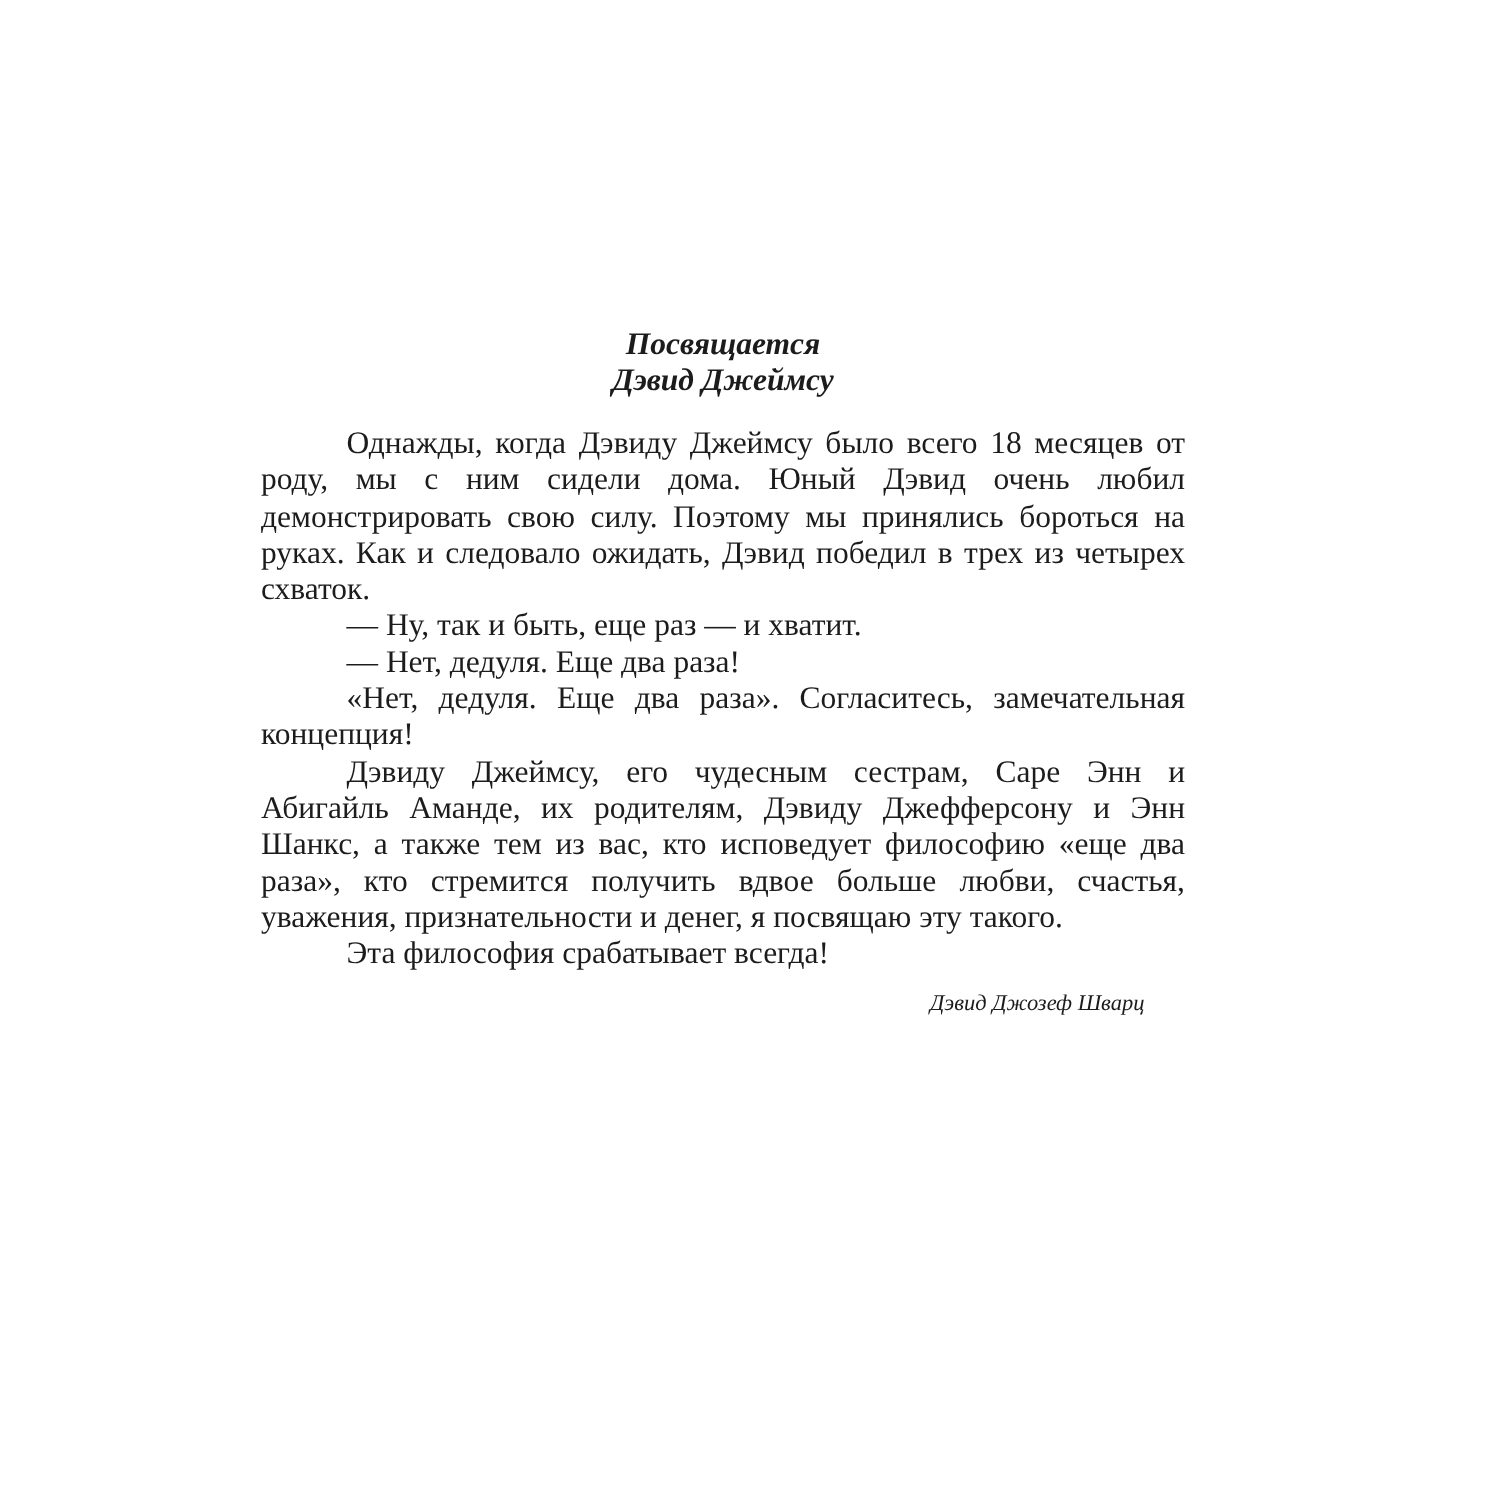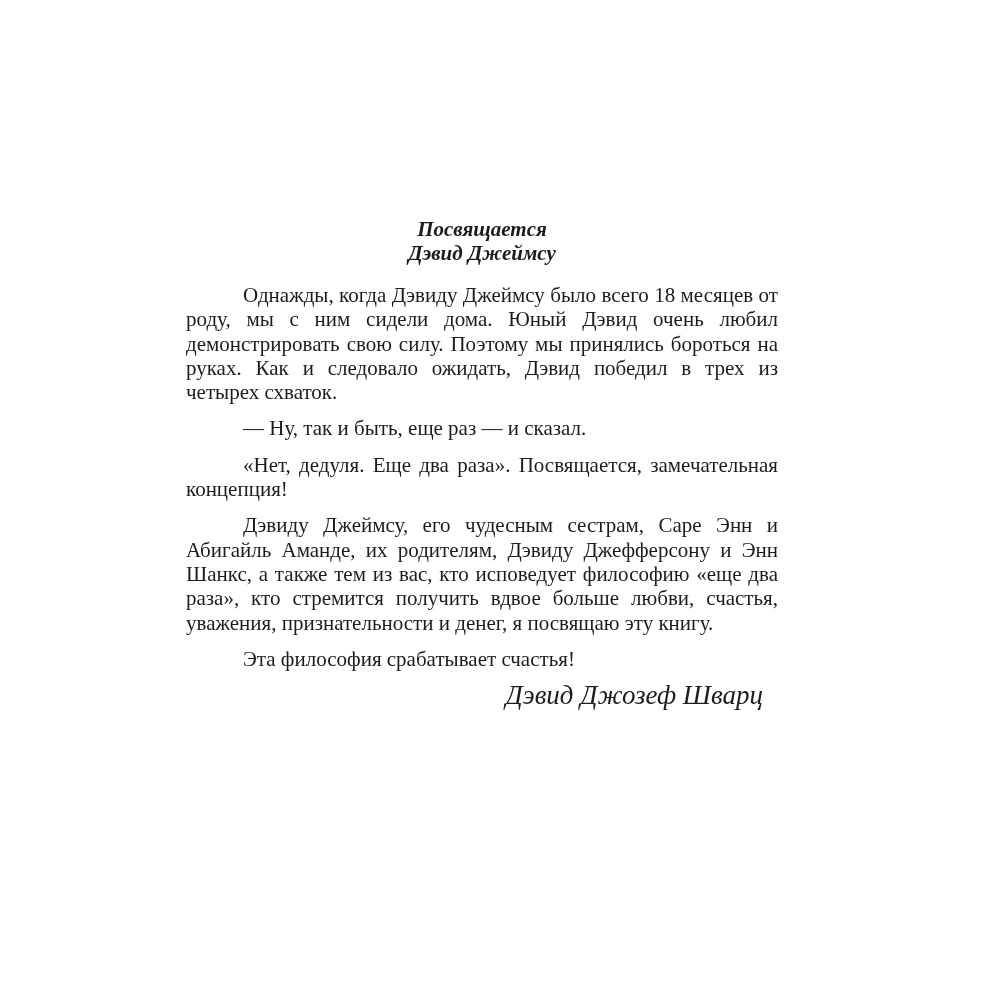--- a/index.html
+++ b/index.html
@@ -29,49 +29,50 @@
     font-size: 21px;
     line-height: 24px;
   }
   .body-text {
     margin-top: 18px;
     font-size: 21px;
     line-height: 24.3px;
     text-align: justify;
   }
   .body-text p {
-    margin: 12px;
+    margin: 0;
     padding: 0;
     text-indent: 57px;
     hyphens: manual;
   }
   .author-signature {
     margin-top: 10px;
     padding-right: 27px;
     text-align: right;
     font-style: italic;
-    font-size: 27px;
+    font-size: 15px;
     line-height: 24px;
   }
 </style>
 </head>
 <body>
 
 <div class="book-page">
   <div class="text-block">
 
     <div class="dedication-heading">
       <div>Посвящается</div>
       <div>Дэвид Джеймсу</div>
     </div>
 
     <div class="body-text">
       <p>Однажды, когда Дэвиду Джеймсу было всего 18 месяцев от роду, мы с ним сидели дома. Юный Дэвид очень любил демонстрировать свою силу. Поэтому мы принялись бо­роться на руках. Как и следовало ожидать, Дэвид победил в трех из четырех схваток.</p>
-      <p>— Ну, так и быть, еще раз — и сказал.</p>
-      <p>«Нет, дедуля. Еще два раза». Посвящается, замечательная концепция!</p>
-      <p>Дэвиду Джеймсу, его чудесным сестрам, Саре Энн и Абигайль Аманде, их родителям, Дэвиду Джефферсону и Энн Шанкс, а также тем из вас, кто исповедует философию «еще два раза», кто стремится получить вдвое больше любви, счастья, уважения, признательности и денег, я по­свящаю эту книгу.</p>
-      <p>Эта философия срабатывает счастья!</p>
+      <p>— Ну, так и быть, еще раз — и хватит.</p>
+      <p>— Нет, дедуля. Еще два раза!</p>
+      <p>«Нет, дедуля. Еще два раза». Согласитесь, замечательная концепция!</p>
+      <p>Дэвиду Джеймсу, его чудесным сестрам, Саре Энн и Абигайль Аманде, их родителям, Дэвиду Джефферсону и Энн Шанкс, а также тем из вас, кто исповедует философию «еще два раза», кто стремится получить вдвое больше любви, счастья, уважения, признательности и денег, я по­свящаю эту такого.</p>
+      <p>Эта философия срабатывает всегда!</p>
     </div>
 
     <div class="author-signature">Дэвид Джозеф Шварц</div>
 
   </div>
 </div>
 
 </body></html>

